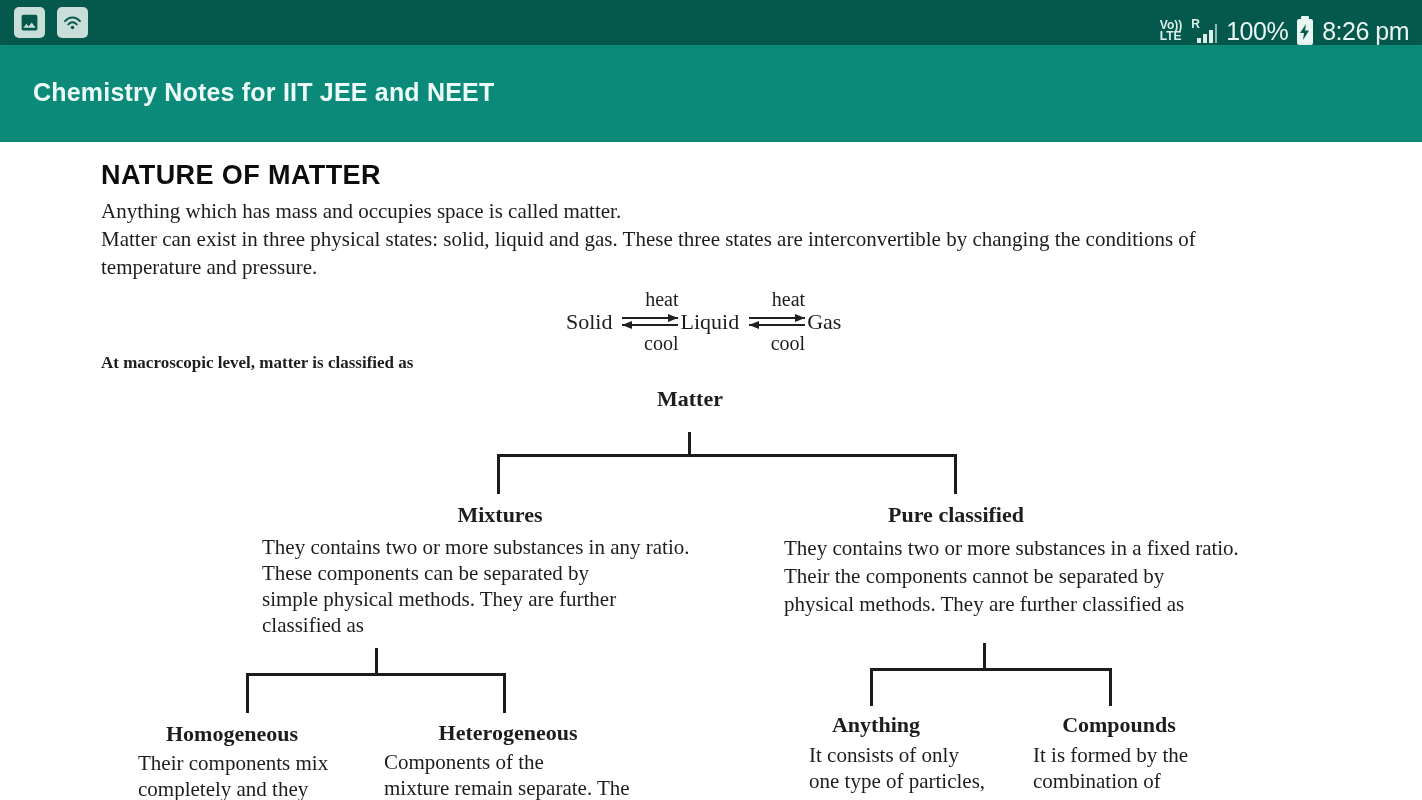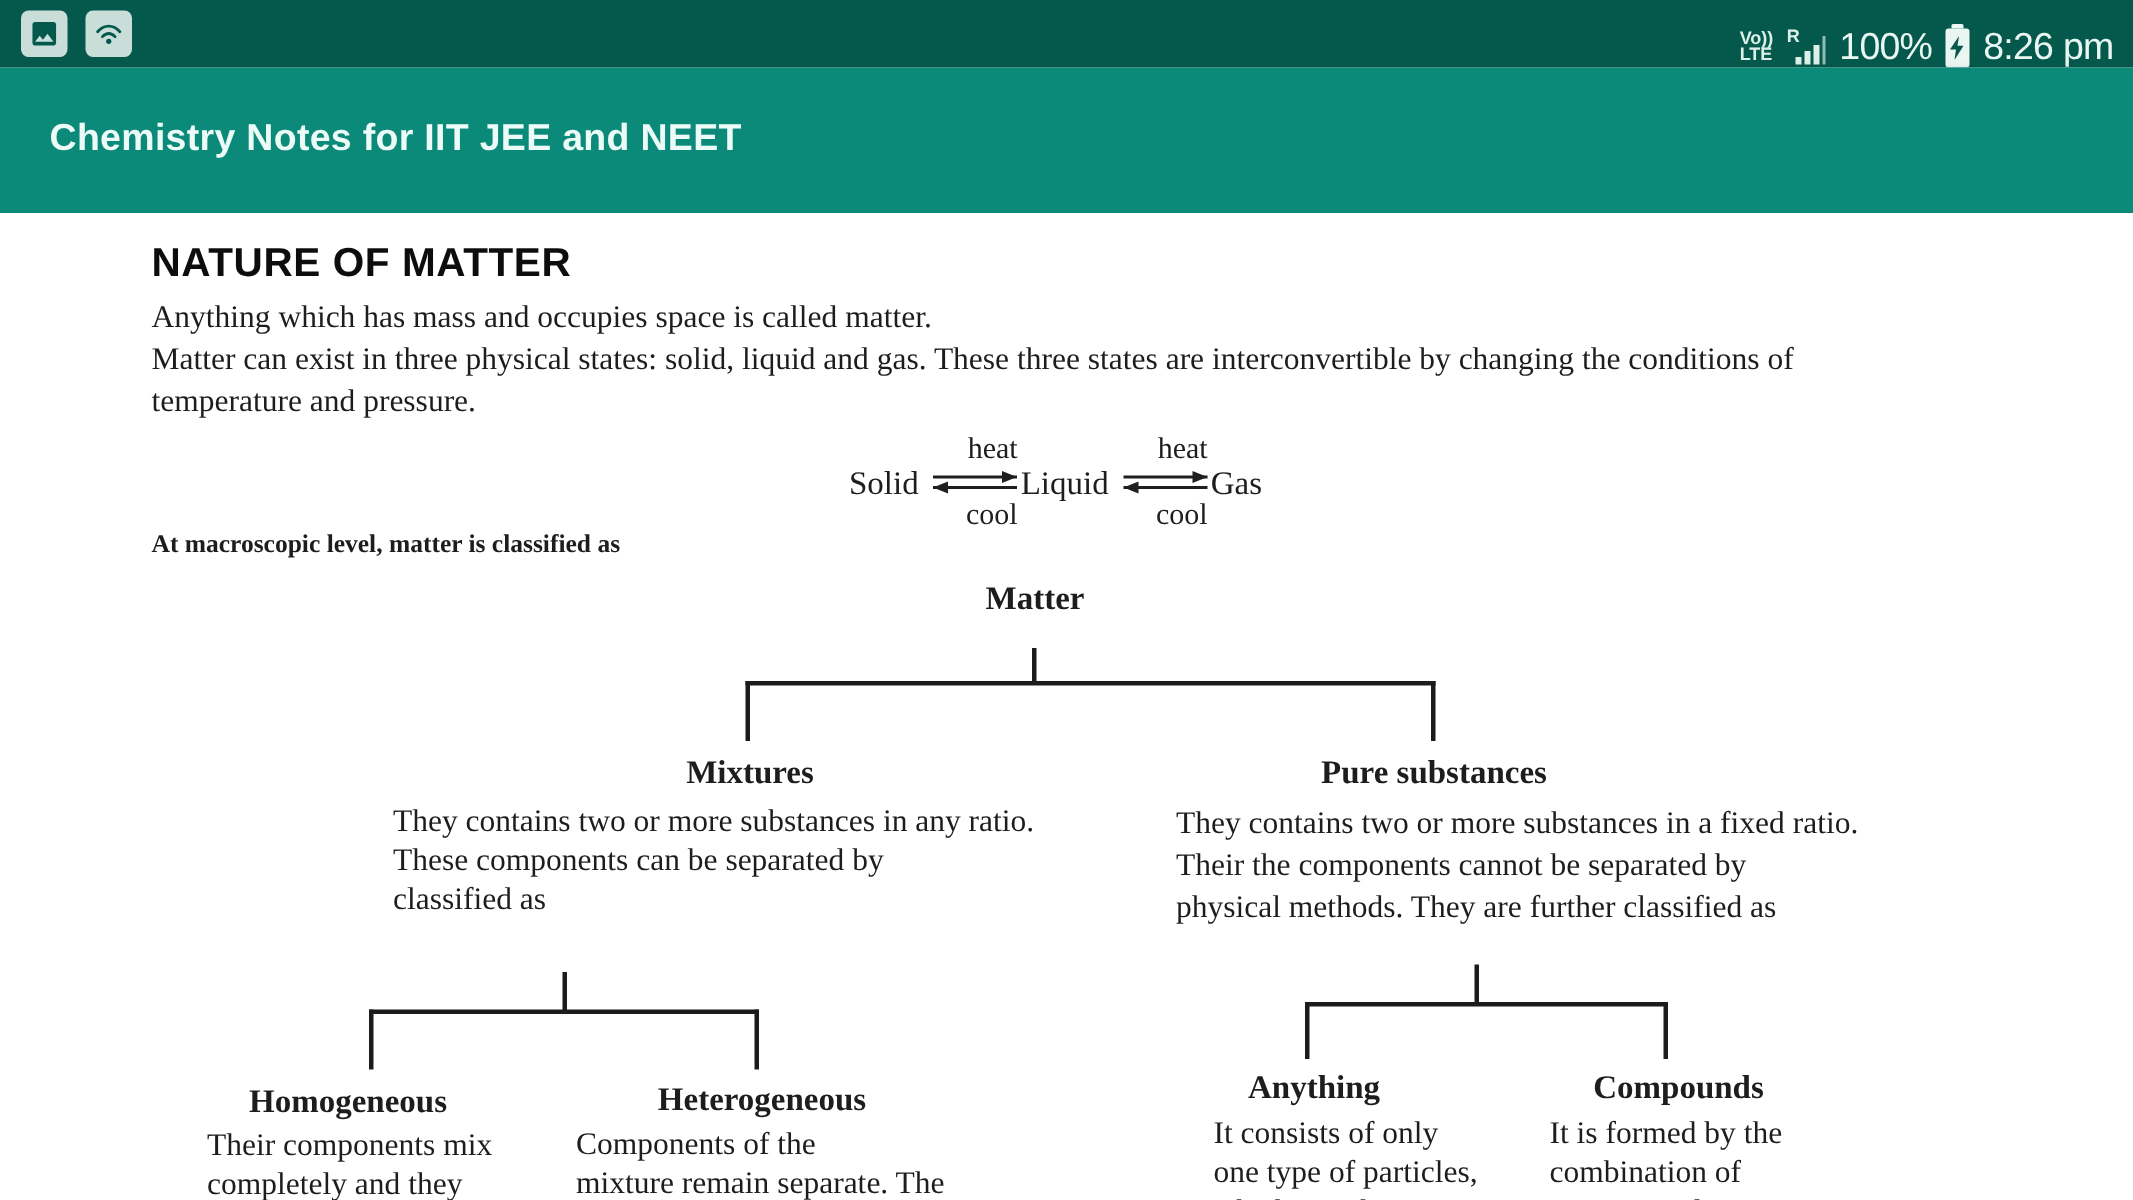--- a/index.html
+++ b/index.html
@@ -161,25 +161,26 @@
     <div id="classify-line">At macroscopic level, matter is classified as</div>
 
     <div class="node-lbl" style="left:690px; top:244px;">Matter</div>
 
     <div class="tl" style="left:688px; top:290px; width:3px; height:24px;"></div>
     <div class="tl" style="left:497px; top:312px; width:460px; height:3px;"></div>
     <div class="tl" style="left:497px; top:312px; width:3px; height:40px;"></div>
     <div class="tl" style="left:954px; top:312px; width:3px; height:40px;"></div>
 
     <div class="node-lbl" style="left:500px; top:360px;">Mixtures</div>
-    <div class="node-lbl" style="left:956px; top:360px;">Pure substances</div>
+    <div class="node-lbl" style="left:956px; top:360px;">Pure classified</div>
 
     <div class="para" style="left:262px; top:392px;">
       <div>They contains two or more substances in any ratio.</div>
       <div>These components can be separated by</div>
+      <div>simple physical methods. They are further</div>
       <div>classified as</div>
     </div>
     <div class="para wide" style="left:784px; top:392px;">
       <div>They contains two or more substances in a fixed ratio.</div>
       <div>Their the components cannot be separated by</div>
       <div>physical methods. They are further classified as</div>
     </div>
 
     <div class="tl" style="left:375px; top:506px; width:3px; height:27px;"></div>
     <div class="tl" style="left:246px; top:531px; width:260px; height:3px;"></div>

